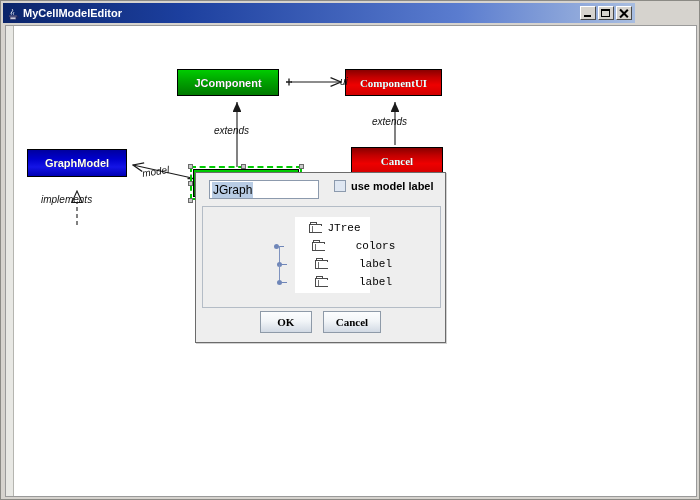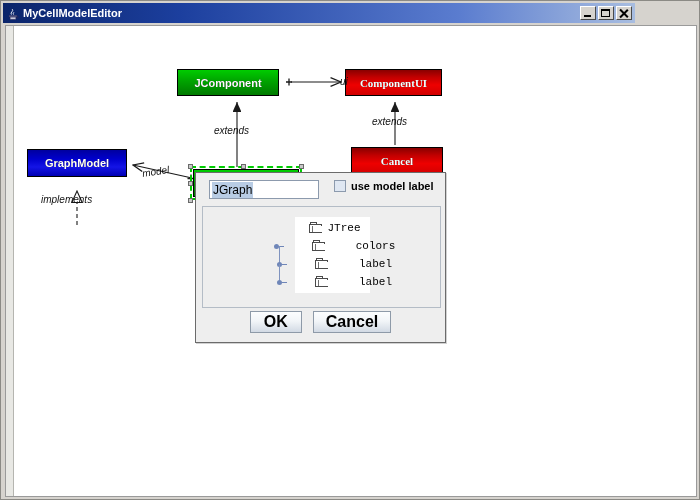--- a/index.html
+++ b/index.html
@@ -174,22 +174,22 @@
 
   .btn-row{
     position:absolute;left:0;bottom:9px;width:100%;
     display:flex;justify-content:center;gap:11px;
   }
   .btn{
     min-width:52px;height:22px;padding:0 12px;
     background:linear-gradient(to bottom,#fcfdfe 0%,#f2f5f8 45%,#d2dae4 100%);
     border:1px solid #8e9aa8;
     box-sizing:border-box;
-    font-size:16px;font-weight:bold;color:#000;
-    font-family:Liberation Sans, sans-serif;
+    font-size:11px;font-weight:bold;color:#000;
+    font-family:Liberation Serif, serif;
     display:flex;align-items:center;justify-content:center;
     cursor:default;
   }
 </style>
 </head>
 <body>
 
 <div class="app-window">
 
   <div class="titlebar">

